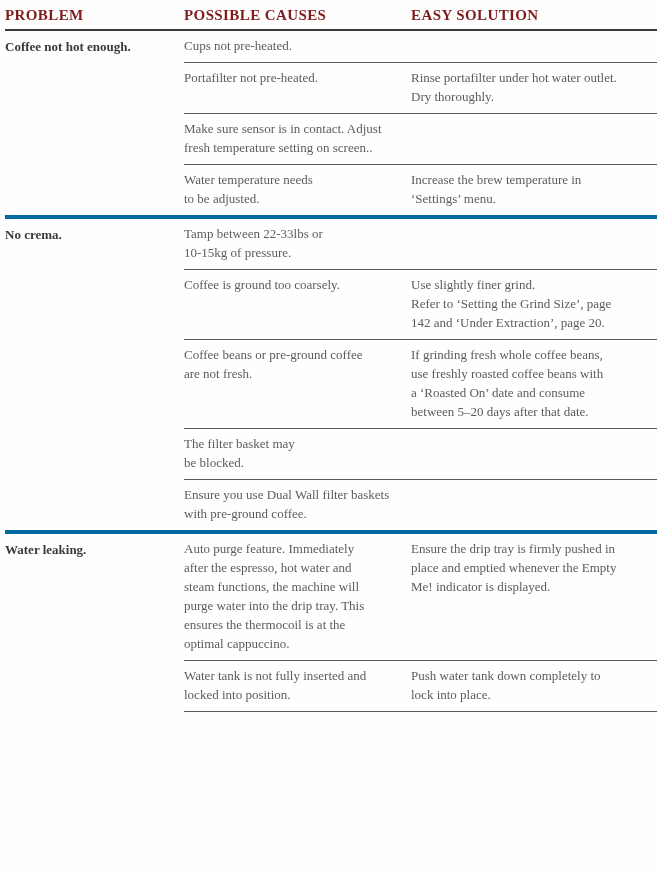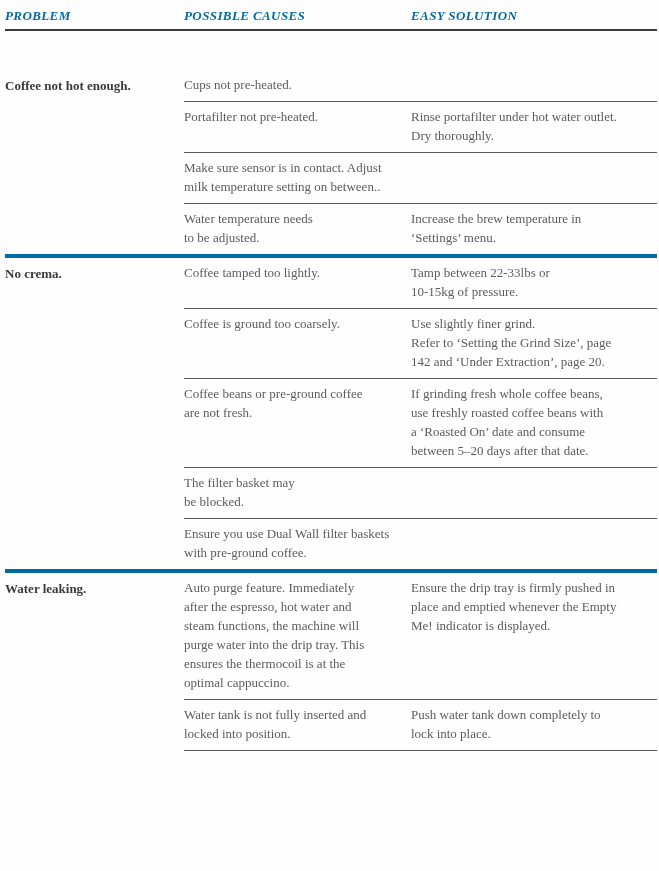--- a/index.html
+++ b/index.html
@@ -20,35 +20,33 @@
     color: #5c5c5c;
   }
   
   .table-header {
     display: grid;
     grid-template-columns: 179px 227px 1fr;
     padding: 2px 0 4px 0;
     border-bottom: 2px solid #3c3c3c;
   }
   .col-head {
-    font-size: 13px;
+    font-size: 15px;
     font-weight: bold;
     letter-spacing: 0.4px;
-    color: #0369a1;
-    font-style: italic;
+    color: #7f1d1d;
   }
   
   .section {
     display: grid;
     grid-template-columns: 179px 1fr;
     border-top: 4px solid #0369a1;
   }
   #sections .section:first-child {
     border-top: none;
-    margin-top: 39px;
   }
   .problem-cell {
     padding-top: 6px;
     padding-right: 10px;
     font-weight: bold;
     color: #3a3a3a;
   }
   .rows { min-width: 0; }
   #sections .section:last-child .rows {
     border-bottom: 1px solid #585858;
@@ -95,44 +93,41 @@
             </div>
     <div class="solution-cell">
               <p class="cell-p">Rinse portafilter under hot water outlet.
 Dry thoroughly.</p>
             </div>
   </div>
 
   <div class="row">
     <div class="solution-cell">
               <p class="cell-p">Make sure sensor is in contact. Adjust
-milk temperature setting on between..</p>
+fresh temperature setting on screen..</p>
             </div>
   </div>
 
   <div class="row">
     <div class="cause-cell">
               <p class="cell-p">Water temperature needs
 to be adjusted.</p>
             </div>
     <div class="solution-cell">
               <p class="cell-p">Increase the brew temperature in
 ‘Settings’ menu.</p>
             </div>
   </div>
 </div>
   </div>
 
   <div class="section">
     <div class="problem-cell cell-pre">No crema.</div>
     <div class="rows">
   <div class="row">
-    <div class="cause-cell">
-              <p class="cell-p">Coffee tamped too lightly.</p>
-            </div>
     <div class="solution-cell">
               <p class="cell-p">Tamp between 22-33lbs or
 10-15kg of pressure.</p>
             </div>
   </div>
 
   <div class="row">
     <div class="cause-cell">
               <p class="cell-p">Coffee is ground too coarsely.</p>
             </div>

